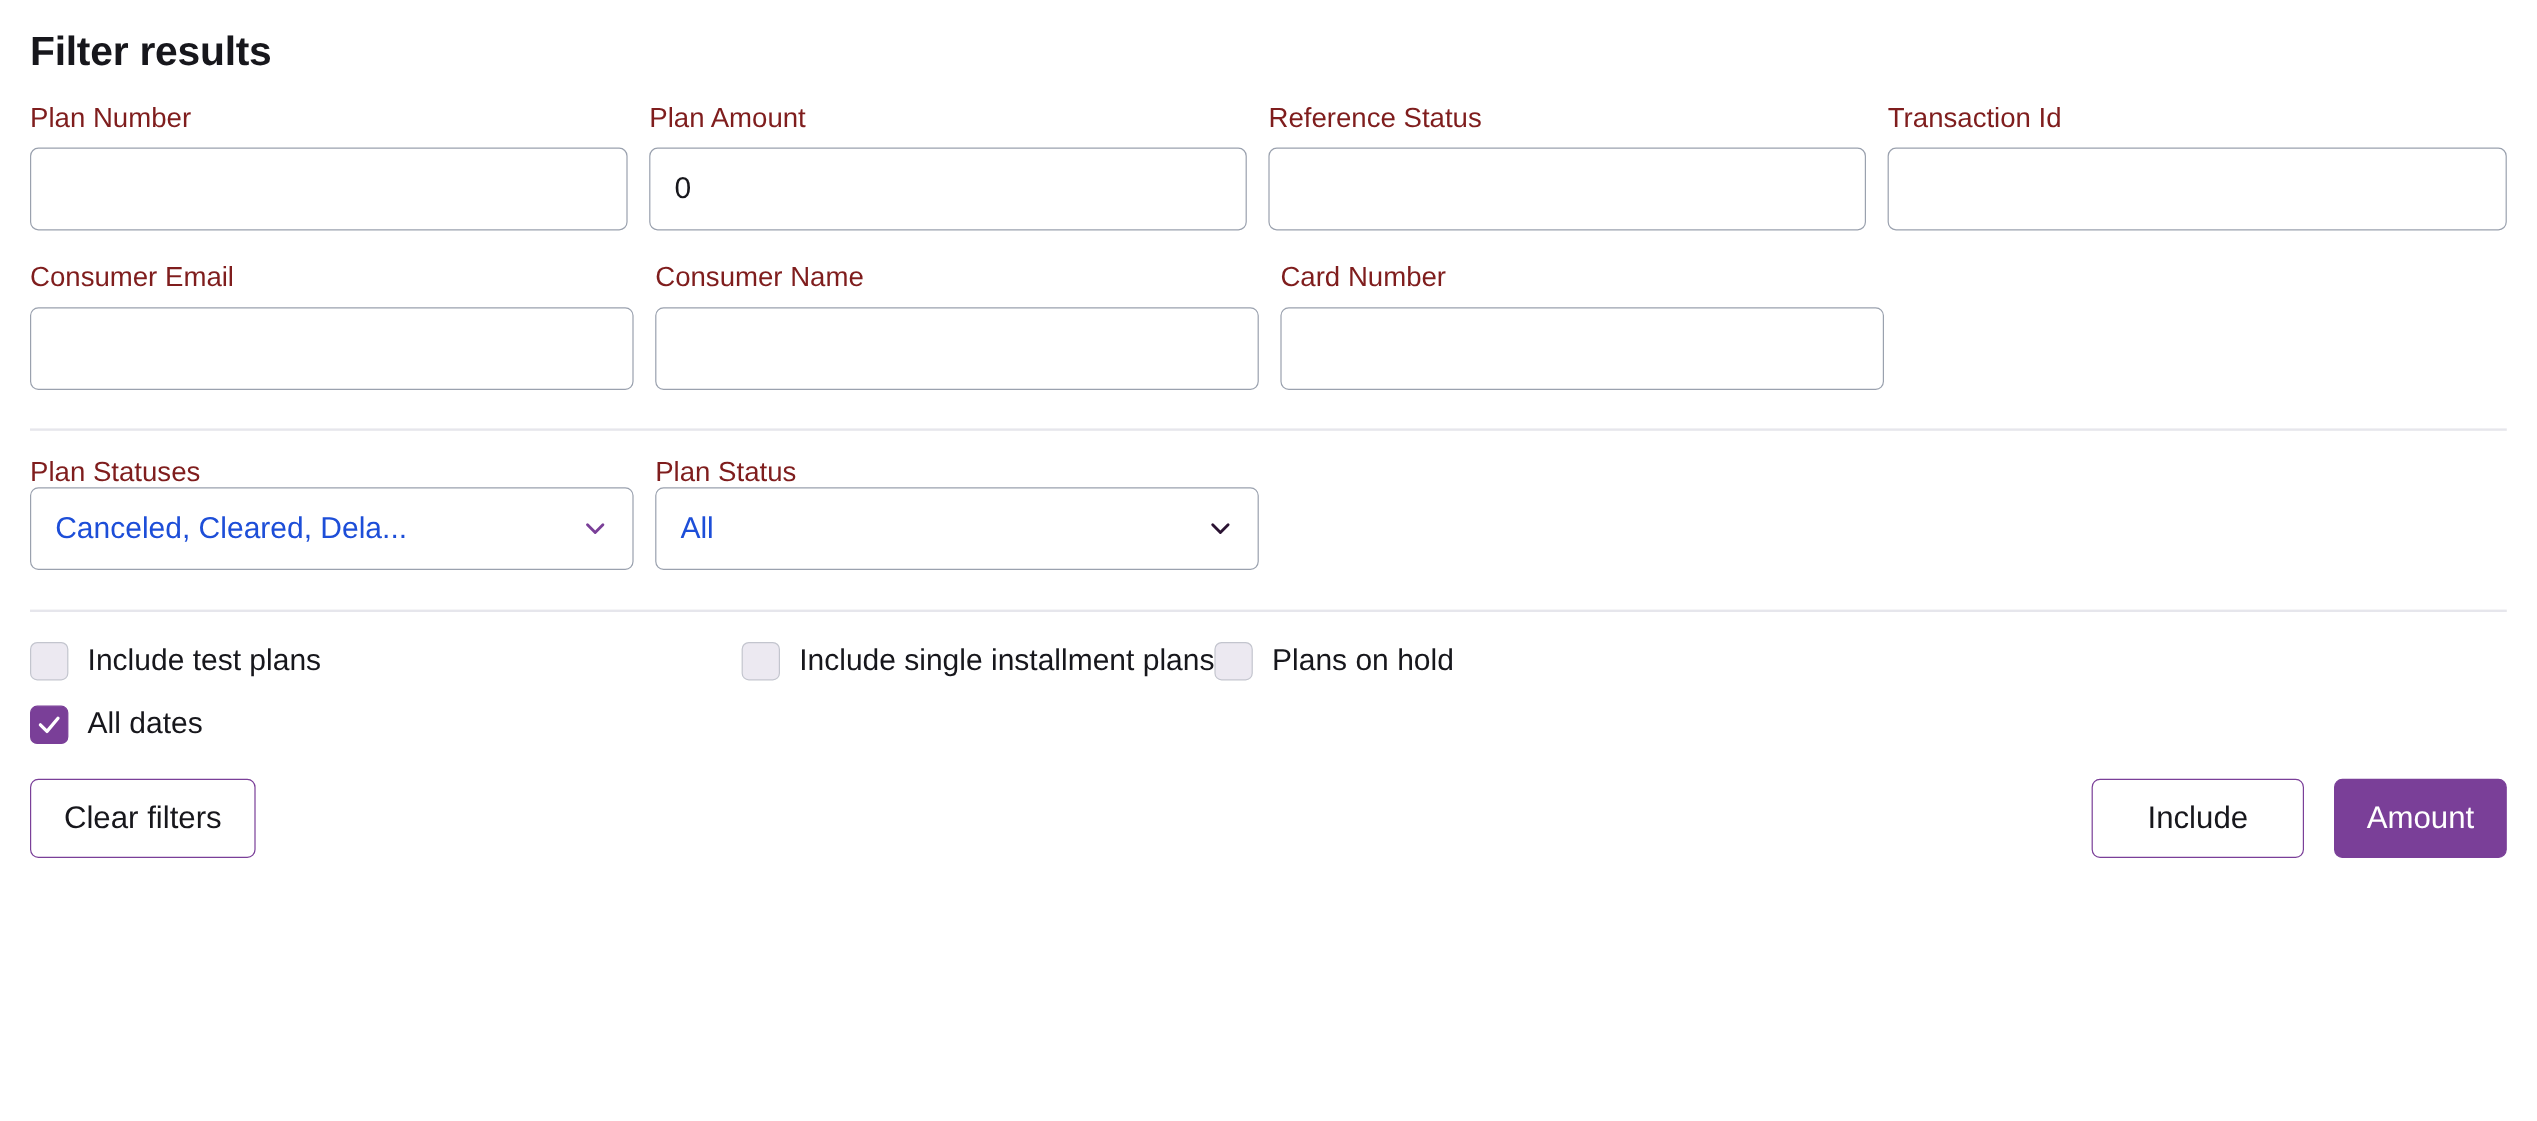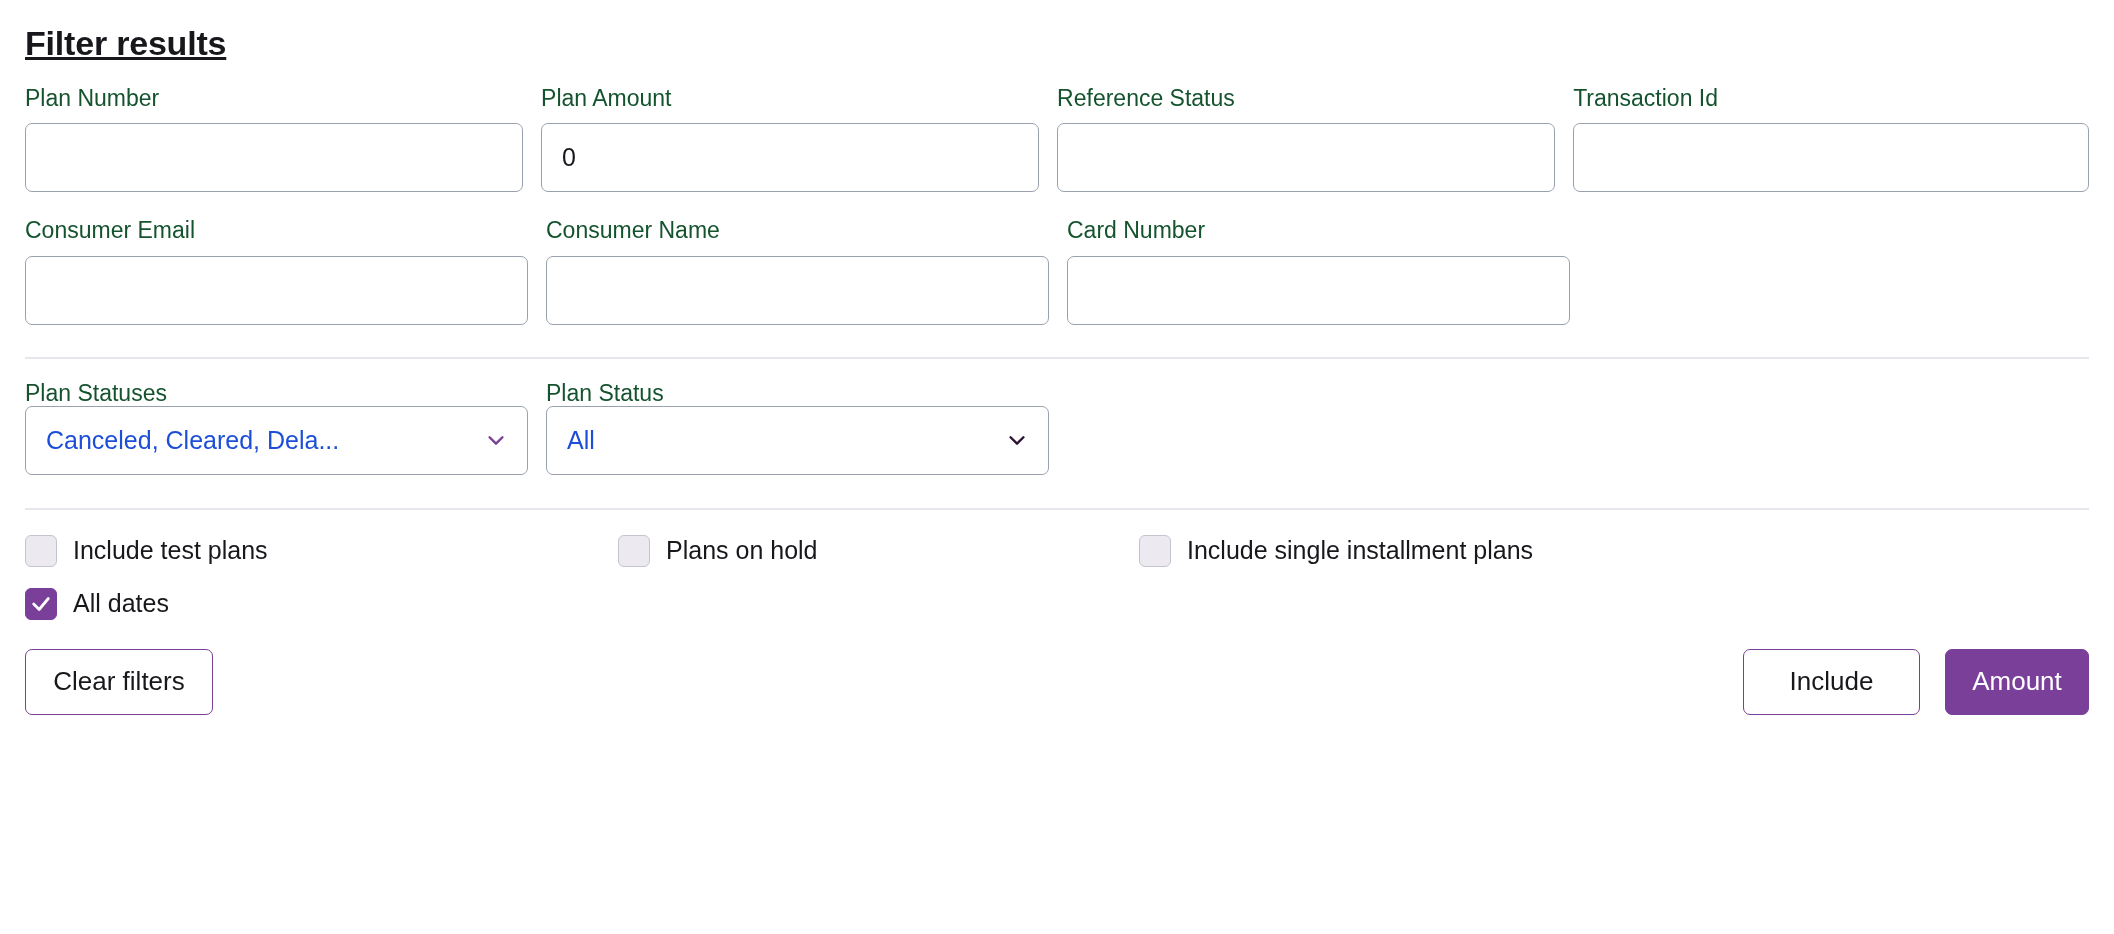--- a/index.html
+++ b/index.html
@@ -25,42 +25,41 @@
 
   
   .panel-title {
     font-size: 34px;
     font-weight: bold;
     line-height: 1;
     color: #17171c;
     letter-spacing: -0.2px;
     margin: 0;
     padding-top: 26px;
-    text-decoration: underline;
   }
 
   
   .field-row {
     display: flex;
     gap: 18px;
     margin-top: 26px;
   }
   .field {
     display: flex;
     flex-direction: column;
   }
   .field.col1 { width: 503px; }
   .field.col2 { width: 503px; }
   .field.col3 { width: 503px; }
   .field.col4 { width: 521px; }
 
   .field-label {
     font-size: 23px;
     line-height: 1.1;
-    color: #14532d;
+    color: #7f1d1d;
     margin-bottom: 12px;
     white-space: nowrap;
   }
 
   .text-input {
     height: 69px;
     border: 1.6px solid #9aa1ae;
     border-radius: 7px;
     background: #ffffff;
     font-family: "Liberation Sans", sans-serif;
@@ -283,32 +282,32 @@
 
   <div class="check-row">
 
     <div class="check-item p1">
       <span class="checkbox">
         
       </span>
       <span class="check-label">Include test plans</span>
     </div>
 
+    <div class="check-item p3">
+      <span class="checkbox">
+        
+      </span>
+      <span class="check-label">Include single installment plans</span>
+    </div>
+
     <div class="check-item p2">
       <span class="checkbox">
         
       </span>
       <span class="check-label">Plans on hold</span>
-    </div>
-
-    <div class="check-item p3">
-      <span class="checkbox">
-        
-      </span>
-      <span class="check-label">Include single installment plans</span>
     </div>
 
   </div>
 
   <div class="check-row second">
     <div class="check-item p1">
       <span class="checkbox checked">
         <svg class="tick" viewBox="0 0 24 24" fill="none" stroke="currentColor" stroke-width="3" stroke-linecap="round" stroke-linejoin="round">
           <polyline points="4 12 10 18 20 6"></polyline>
         </svg>

